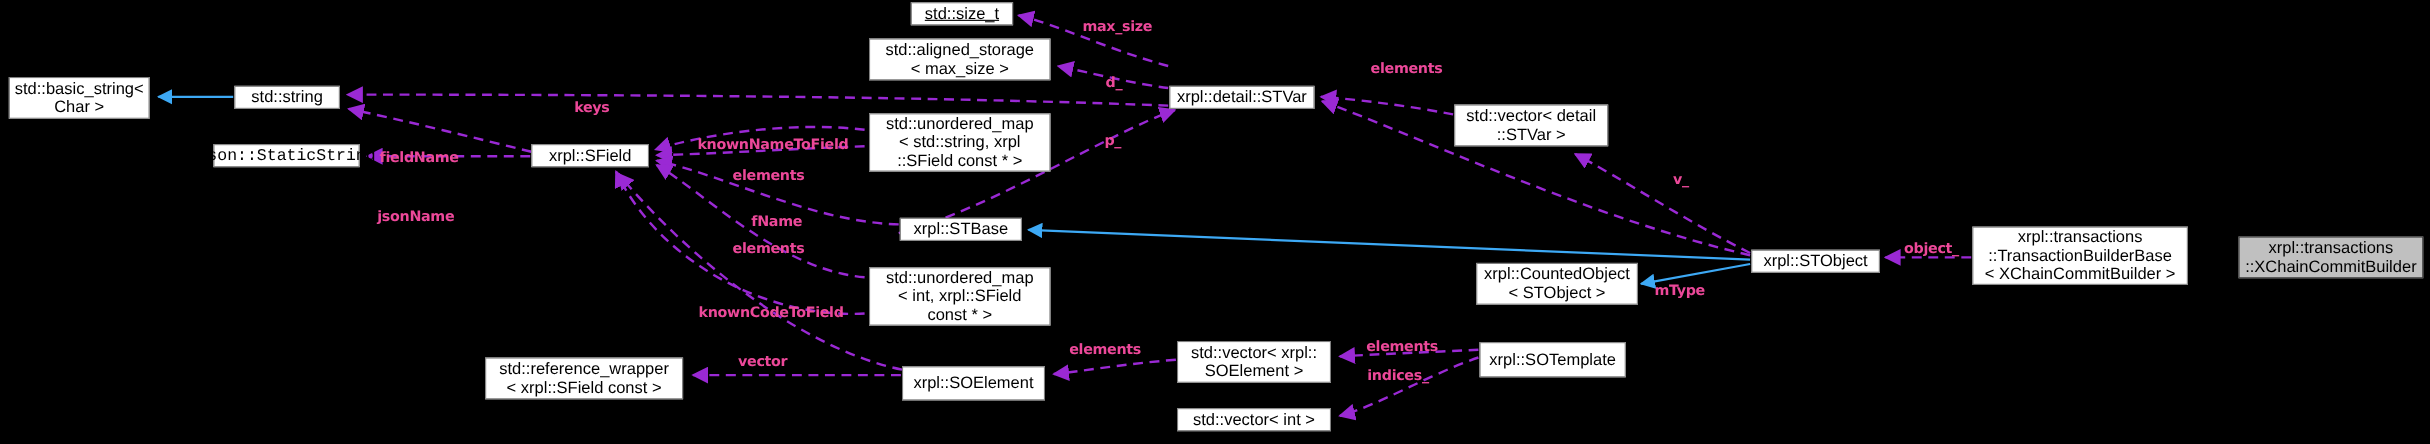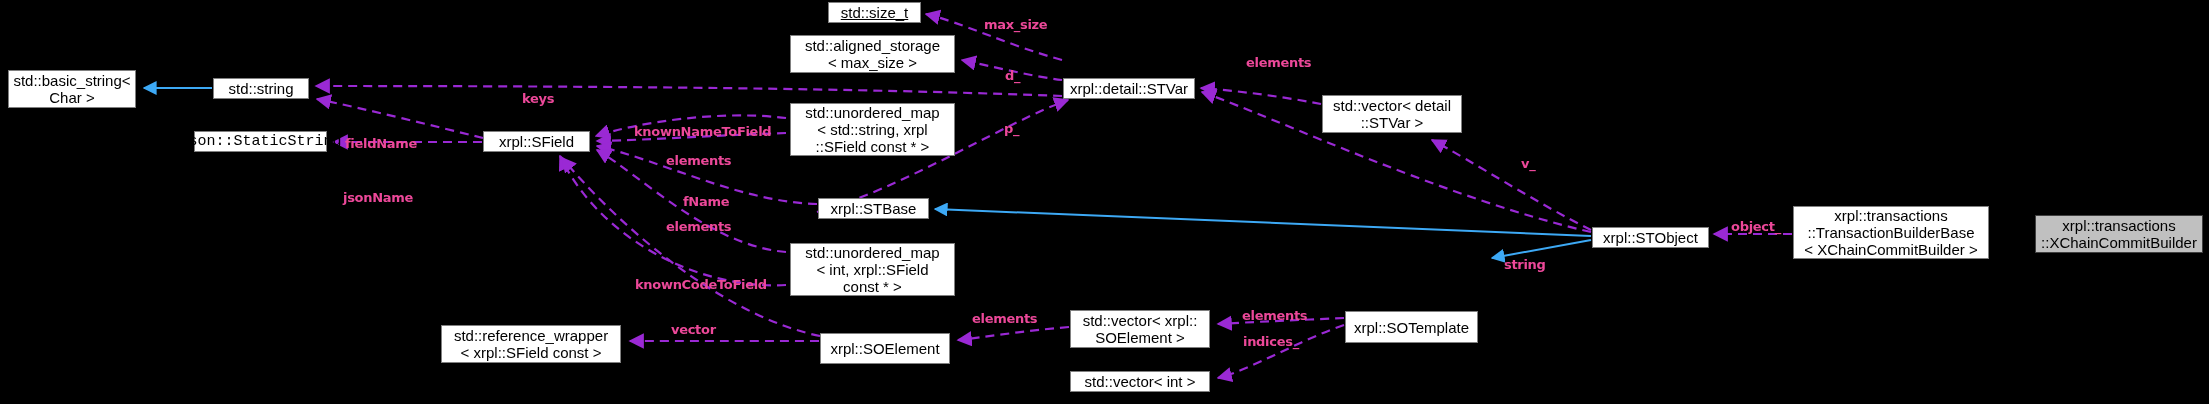--- a/index.html
+++ b/index.html
@@ -135,38 +135,40 @@
     <div class="node" style="left: 1063px; top: 78px; width: 132px; height: 21px;">xrpl::detail::STVar</div>
     <div class="node" style="left: 1322px; top: 95px; width: 140px; height: 38px;">std::vector&lt; detail
 ::STVar &gt;</div>
     <div class="node" style="left: 441px; top: 325px; width: 180px; height: 38px;">std::reference_wrapper
 &lt; xrpl::SField const &gt;</div>
     <div class="node" style="left: 820px; top: 333px; width: 130px; height: 31px;">xrpl::SOElement</div>
     <div class="node" style="left: 1070px; top: 310px; width: 140px; height: 38px;">std::vector&lt; xrpl::
 SOElement &gt;</div>
     <div class="node" style="left: 1070px; top: 371px; width: 140px; height: 21px;">std::vector&lt; int &gt;</div>
     <div class="node" style="left: 1345px; top: 311px; width: 133px; height: 32px;">xrpl::SOTemplate</div>
+    <div class="node" style="left: 1342px; top: 239px; width: 147px; height: 38px;">xrpl::CountedObject
+&lt; STObject &gt;</div>
     <div class="node" style="left: 1592px; top: 227px; width: 117px; height: 21px;">xrpl::STObject</div>
     <div class="node" style="left: 1793px; top: 206px; width: 196px; height: 53px;">xrpl::transactions
 ::TransactionBuilderBase
 &lt; XChainCommitBuilder &gt;</div>
     <div class="node highlight" style="left: 2035px; top: 215px; width: 168px; height: 38px;">xrpl::transactions
 ::XChainCommitBuilder</div>
     <div class="edge-label" style="left: 984px; top: 17px;">max_size</div>
     <div class="edge-label" style="left: 1005px; top: 68px;">d_</div>
     <div class="edge-label" style="left: 1246px; top: 55px;">elements</div>
     <div class="edge-label" style="left: 522px; top: 91px;">keys</div>
     <div class="edge-label" style="left: 634px; top: 124px;">knownNameToField</div>
     <div class="edge-label" style="left: 345px; top: 136px;">fieldName</div>
     <div class="edge-label" style="left: 666px; top: 153px;">elements</div>
     <div class="edge-label" style="left: 1004px; top: 121px;">p_</div>
     <div class="edge-label" style="left: 1521px; top: 156px;">v_</div>
     <div class="edge-label" style="left: 343px; top: 190px; text-align: right;">jsonName</div>
     <div class="edge-label" style="left: 683px; top: 194px;">fName</div>
     <div class="edge-label" style="left: 666px; top: 219px;">elements</div>
     <div class="edge-label" style="left: 1731px; top: 219px;">object_</div>
-    <div class="edge-label" style="left: 1504px; top: 257px;">string</div>
+    <div class="edge-label" style="left: 1504px; top: 257px;">mType</div>
     <div class="edge-label" style="left: 635px; top: 277px;">knownCodeToField</div>
     <div class="edge-label" style="left: 972px; top: 311px;">elements</div>
     <div class="edge-label" style="left: 1242px; top: 308px;">elements</div>
     <div class="edge-label" style="left: 671px; top: 322px;">vector</div>
     <div class="edge-label" style="left: 1243px; top: 334px;">indices_</div>
   </div>
 
 </body></html>

